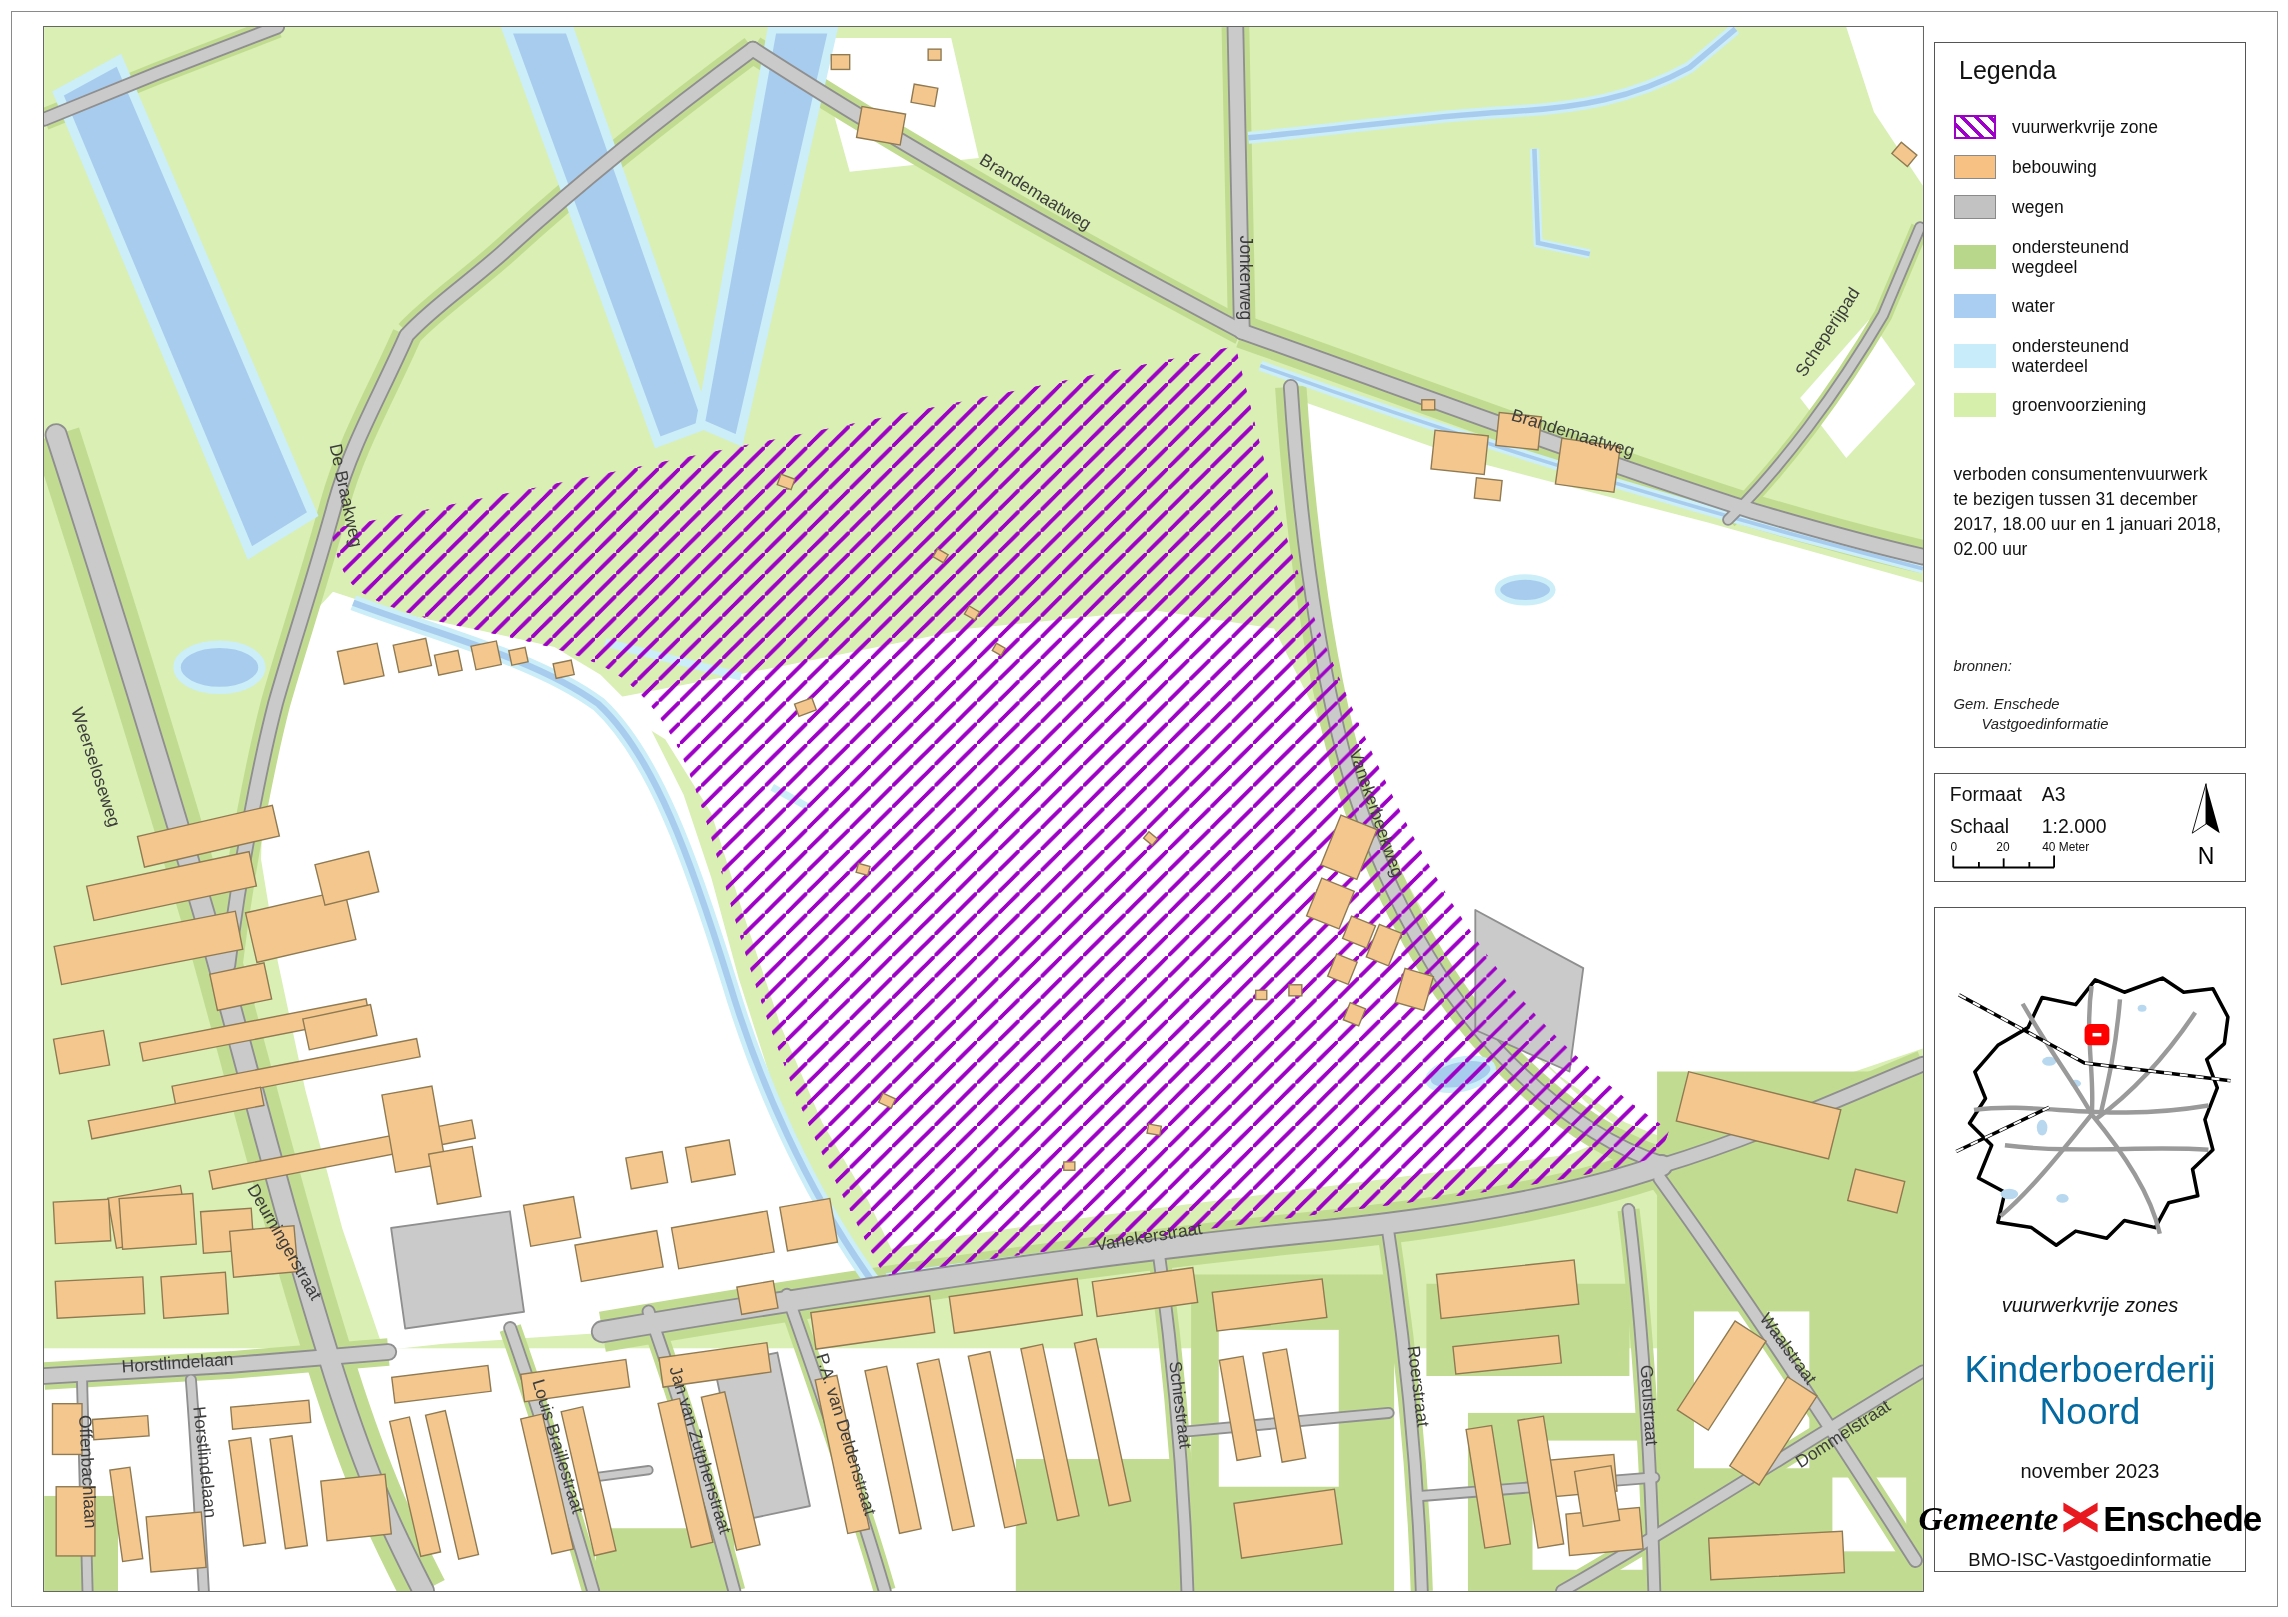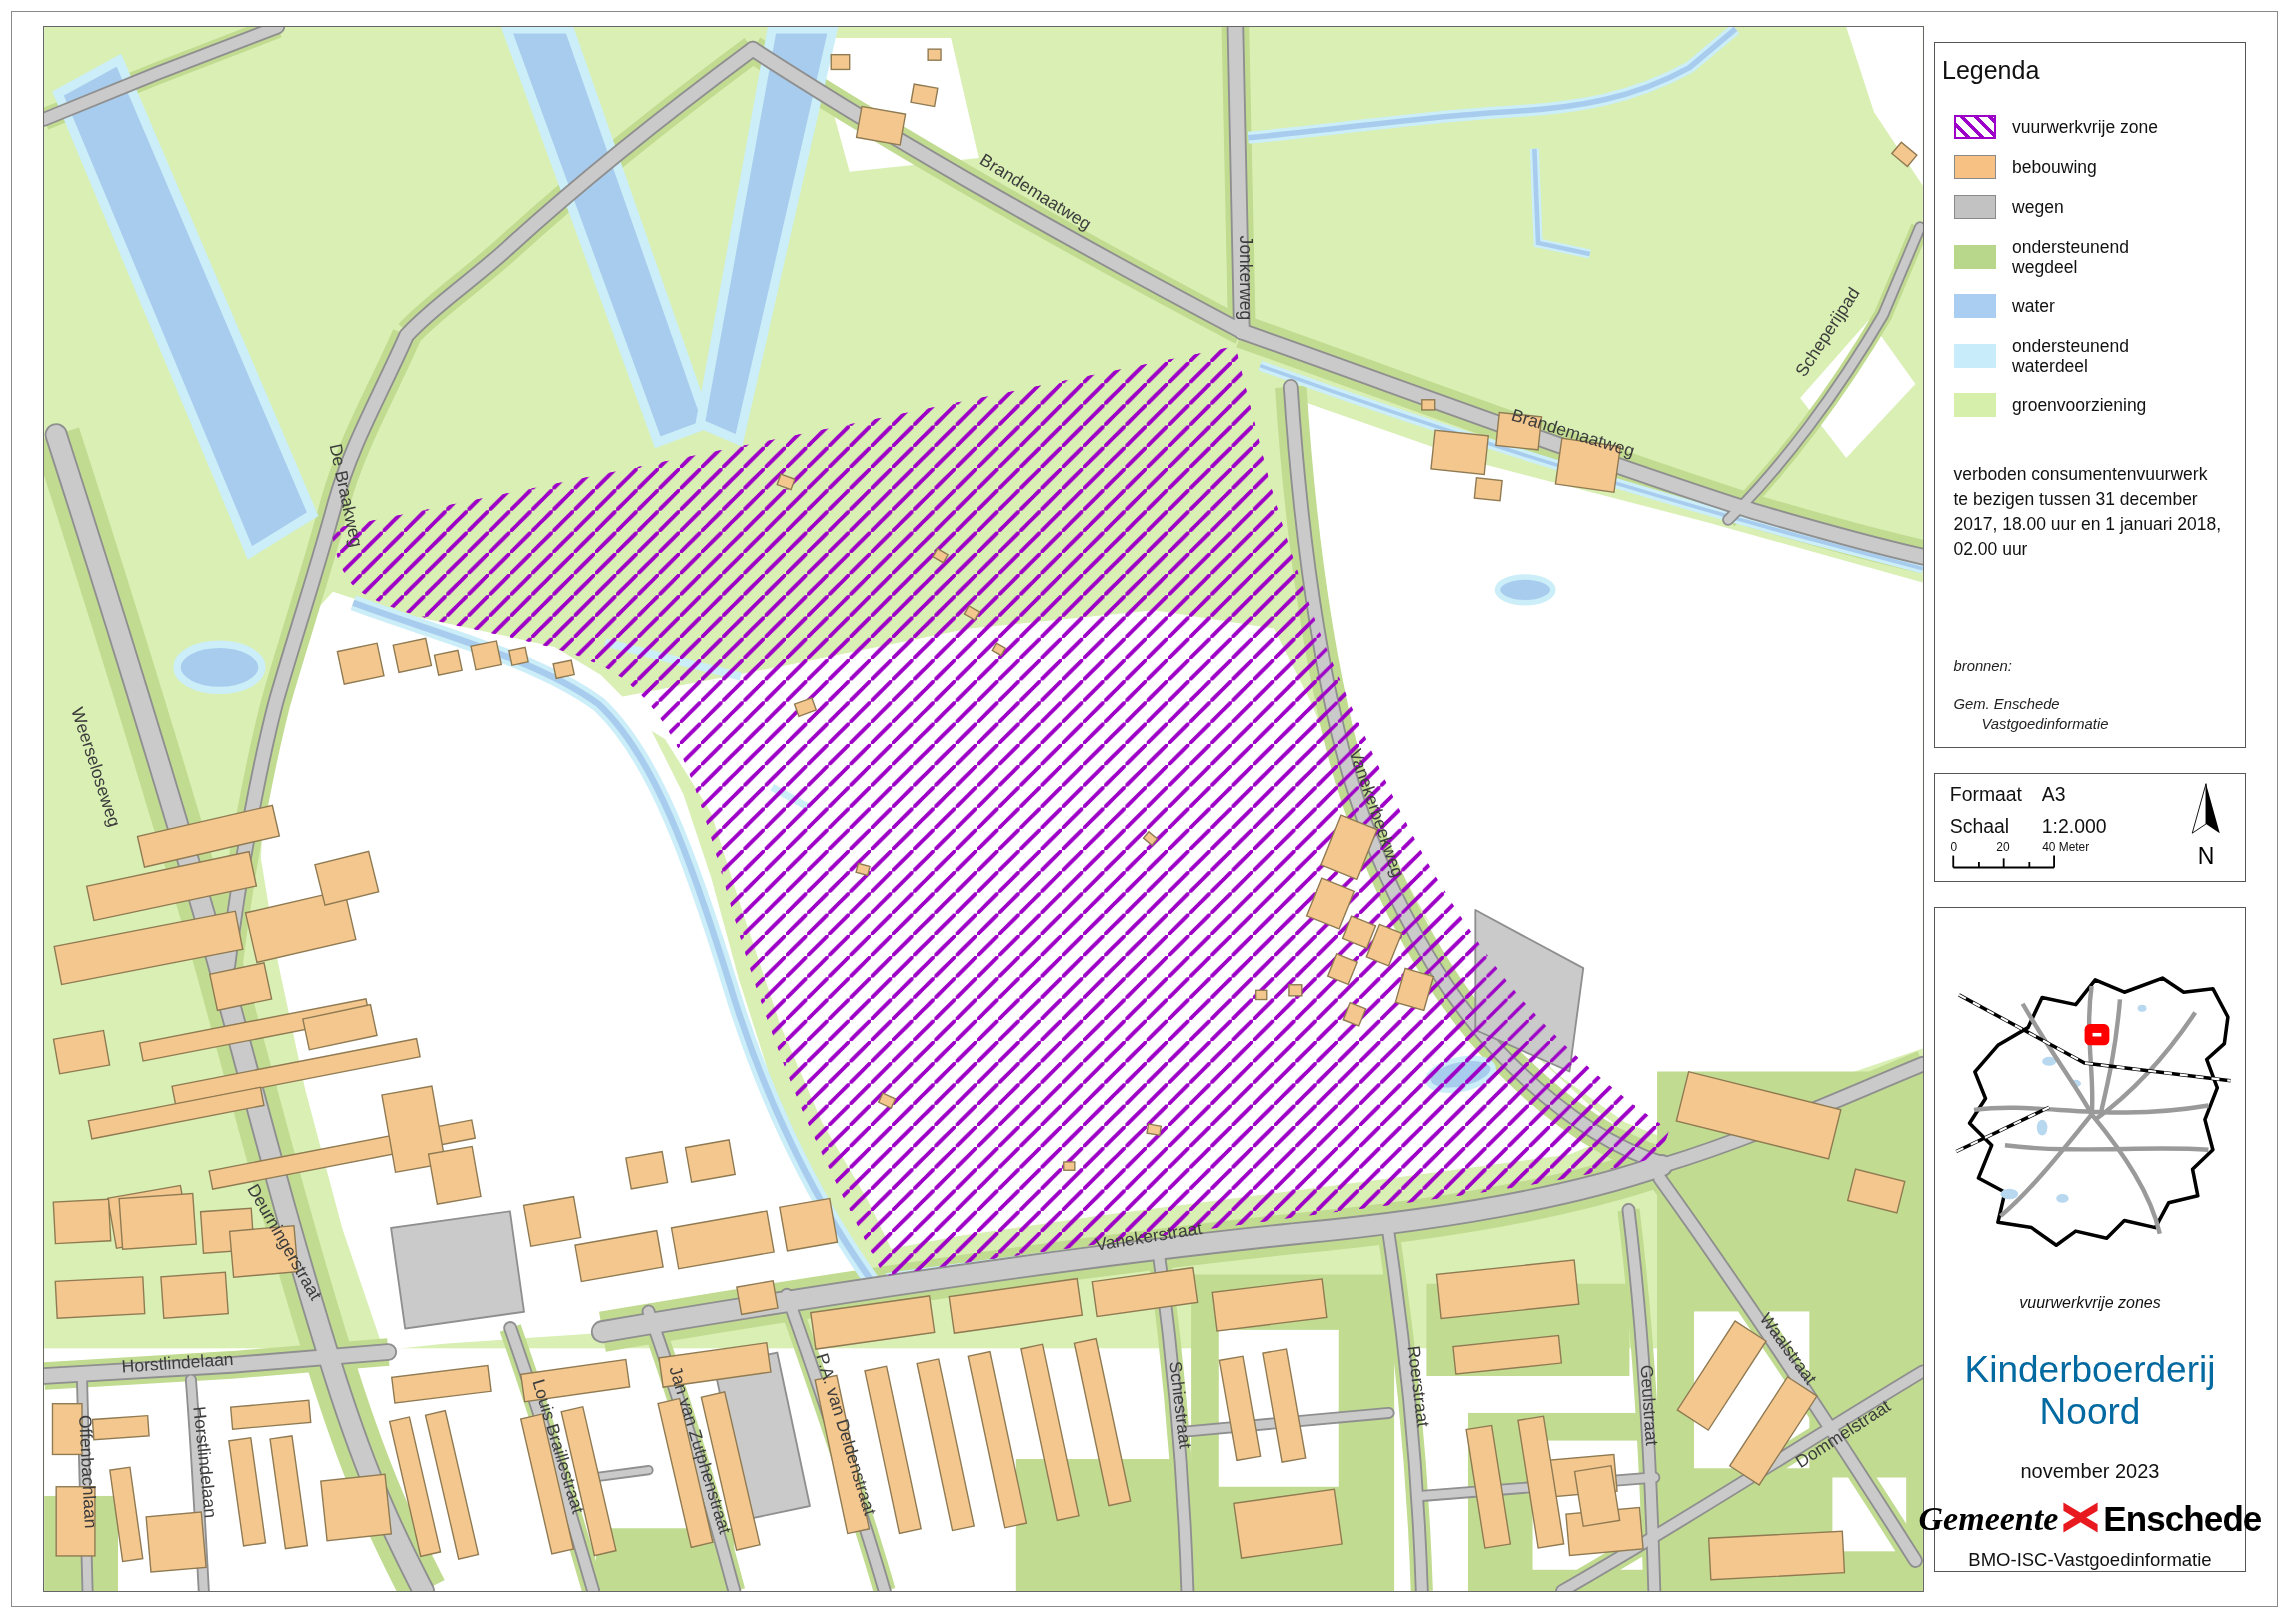--- a/index.html
+++ b/index.html
@@ -5,40 +5,40 @@
   html,body{margin:0;padding:0;background:#e8e8e8;font-family:"Liberation Sans",sans-serif;}
   #sheet{position:relative;width:2289px;height:1618px;background:#fff;overflow:hidden;}
   #sheet-border{position:absolute;left:11px;top:11px;right:11px;bottom:11px;border:1.8px solid #8a8a8a;pointer-events:none;}
   
   #map-frame{position:absolute;left:43px;top:26px;width:1879px;height:1564px;border:0.9px solid #666;background:#fff;}
   #map-svg{position:absolute;left:0;top:0;}
   .street-label{fill:#3c3c3c;font-size:19px;font-family:"Liberation Sans",sans-serif;}
   
   .panel{position:absolute;left:1934px;width:312px;background:#fff;border:1.8px solid #555;box-sizing:border-box;}
   #legend-panel{top:42px;height:706px;}
-  #legend-title{font-size:25px;color:#111;margin:13px 0 22px 7px;}
+  #legend-title{font-size:25px;color:#111;margin:13px 0 22px 24px;}
   .legend-row{display:flex;align-items:center;margin:0 0 0 18.5px;}
   .legend-row.single{height:40px;text-align:right;}
   .legend-row.double{height:59px;}
   .legend-swatch{width:42px;height:24px;flex:0 0 42px;margin-right:16.6px;box-sizing:border-box;}
   .legend-label{font-size:17.5px;color:#111;line-height:20px;white-space:pre-line;}
   #legend-note{font-size:17.5px;line-height:25px;color:#111;margin:37px 16.6px 0 18.5px;white-space:pre-line;}
   #sources-block{position:absolute;left:18.5px;bottom:13px;font-style:italic;font-size:14.8px;color:#222;}
   #sources-heading{margin-bottom:20px;}
   .source-line{line-height:20px;}
   .source-line.indent{margin-left:28px;}
   #format-panel{top:773px;height:109px;}
   .fmt-row{display:flex;font-size:19.4px;color:#111;margin:9.2px 0 0 14.8px;}
   .fmt-label{width:92px;}
   #scalebar-wrap{position:absolute;left:13px;top:66px;}
   #north-wrap{position:absolute;right:13px;top:5.5px;text-align:center;}
   #north-label{font-size:23px;margin-top:-5.5px;color:#000;}
   #title-panel{top:907px;height:665px;}
   #inset-wrap{position:absolute;left:8.3px;top:13px;}
-  #subtitle{position:absolute;top:386px;width:100%;text-align:center;font-size:16px;font-style:italic;color:#111;}
+  #subtitle{position:absolute;top:386px;width:100%;text-align:center;font-size:20px;font-style:italic;color:#111;}
   #big-title{position:absolute;top:441px;width:100%;text-align:center;font-size:37px;line-height:42px;color:#0369a1;white-space:pre-line;}
   #map-date{position:absolute;top:552px;width:100%;text-align:center;font-size:20px;color:#111;}
   #logo-row{position:absolute;top:591px;width:100%;display:flex;justify-content:center;align-items:center;gap:2px;}
   #logo-left{font-family:"Liberation Serif",serif;font-style:italic;font-weight:700;font-size:34px;color:#000;}
   #logo-right{font-weight:800;font-size:35px;color:#000;letter-spacing:-0.9px;}
   #credit{position:absolute;top:641px;width:100%;text-align:center;font-size:18.5px;color:#111;}
 </style>
 </head>
 <body>
 

